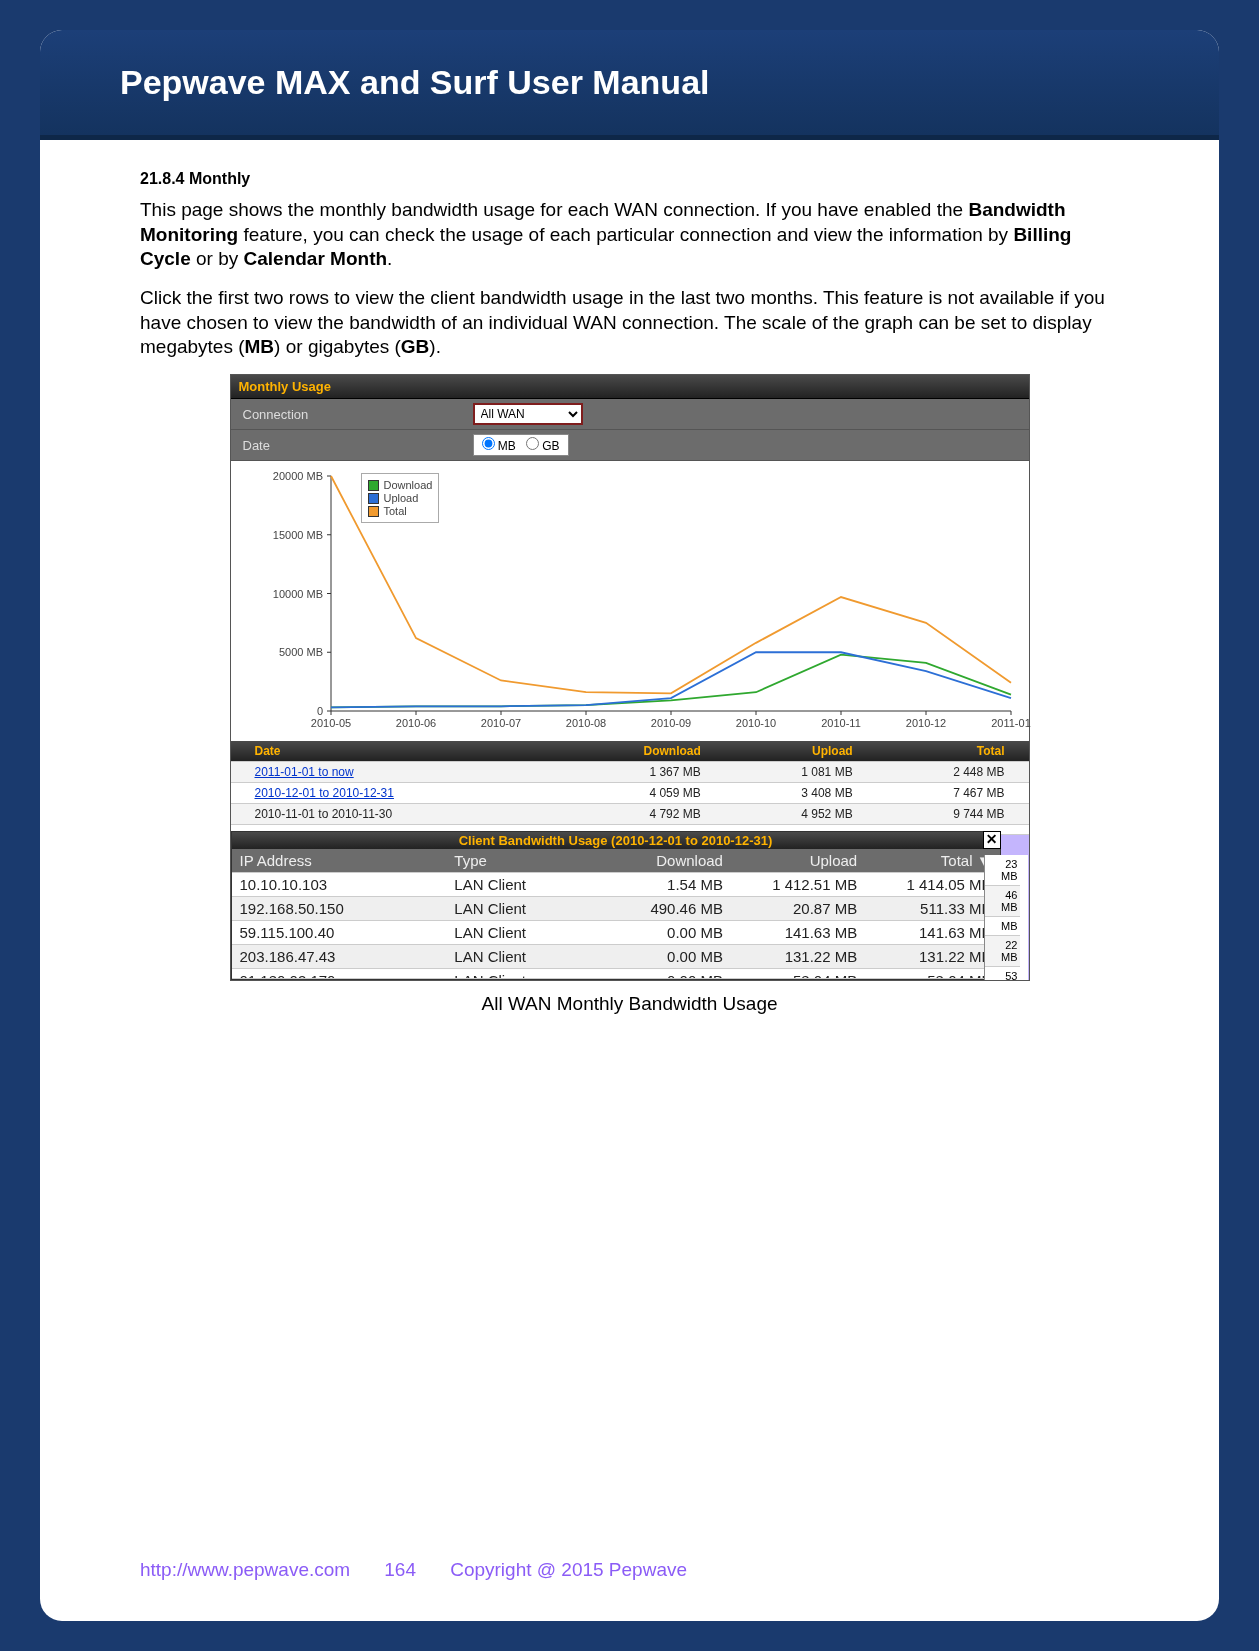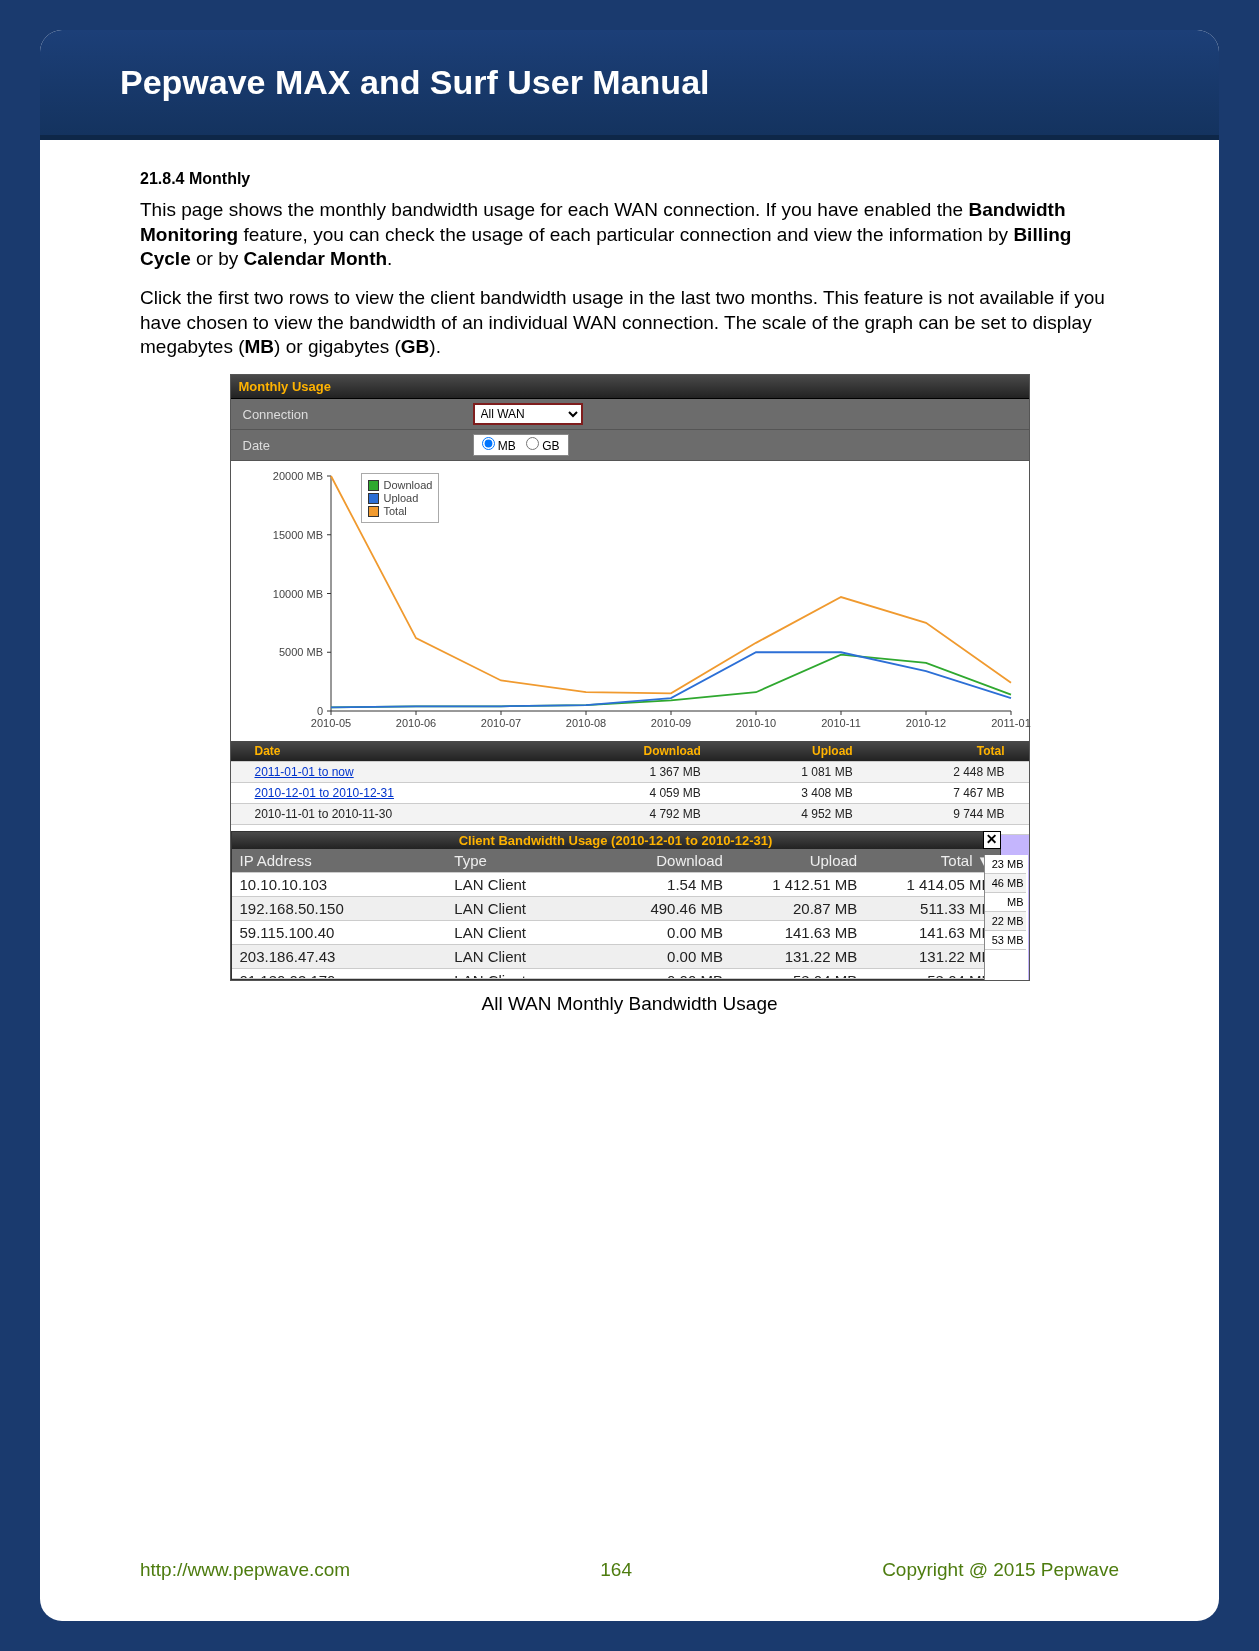--- a/index.html
+++ b/index.html
@@ -176,38 +176,37 @@
   .slice {
     position: absolute;
     right: 1px;
     top: 24px;
     bottom: 0;
     width: 44px;
     background: #fff;
     border-left: 1px solid #888;
     font-size: 11px;
     text-align: right;
-    padding-right: 2px;
+    padding-right: 8px;
     overflow: hidden;
   }
   .slice div { border-bottom: 1px solid #ccc; padding: 3px 2px; }
   .slice div:nth-child(even){ background:#f3f3f3;}
   .caption {
     text-align: center;
     font-size: 19px;
     margin-top: 12px;
   }
   .footer {
     position: absolute;
     bottom: 40px;
     left: 100px;
     right: 100px;
     display: flex;
-    justify-content: space-between;
-    color: #4d7c0f;
+    color: #8b5cf6;
     font-size: 19px;
     font-family: "Century Gothic", Arial, sans-serif;
   }
   .footer div.center { text-align: center; flex: 0 0 100px; }
 </style>
 </head>
 <body>
 
 <div class="page">
   <div class="header-band">

